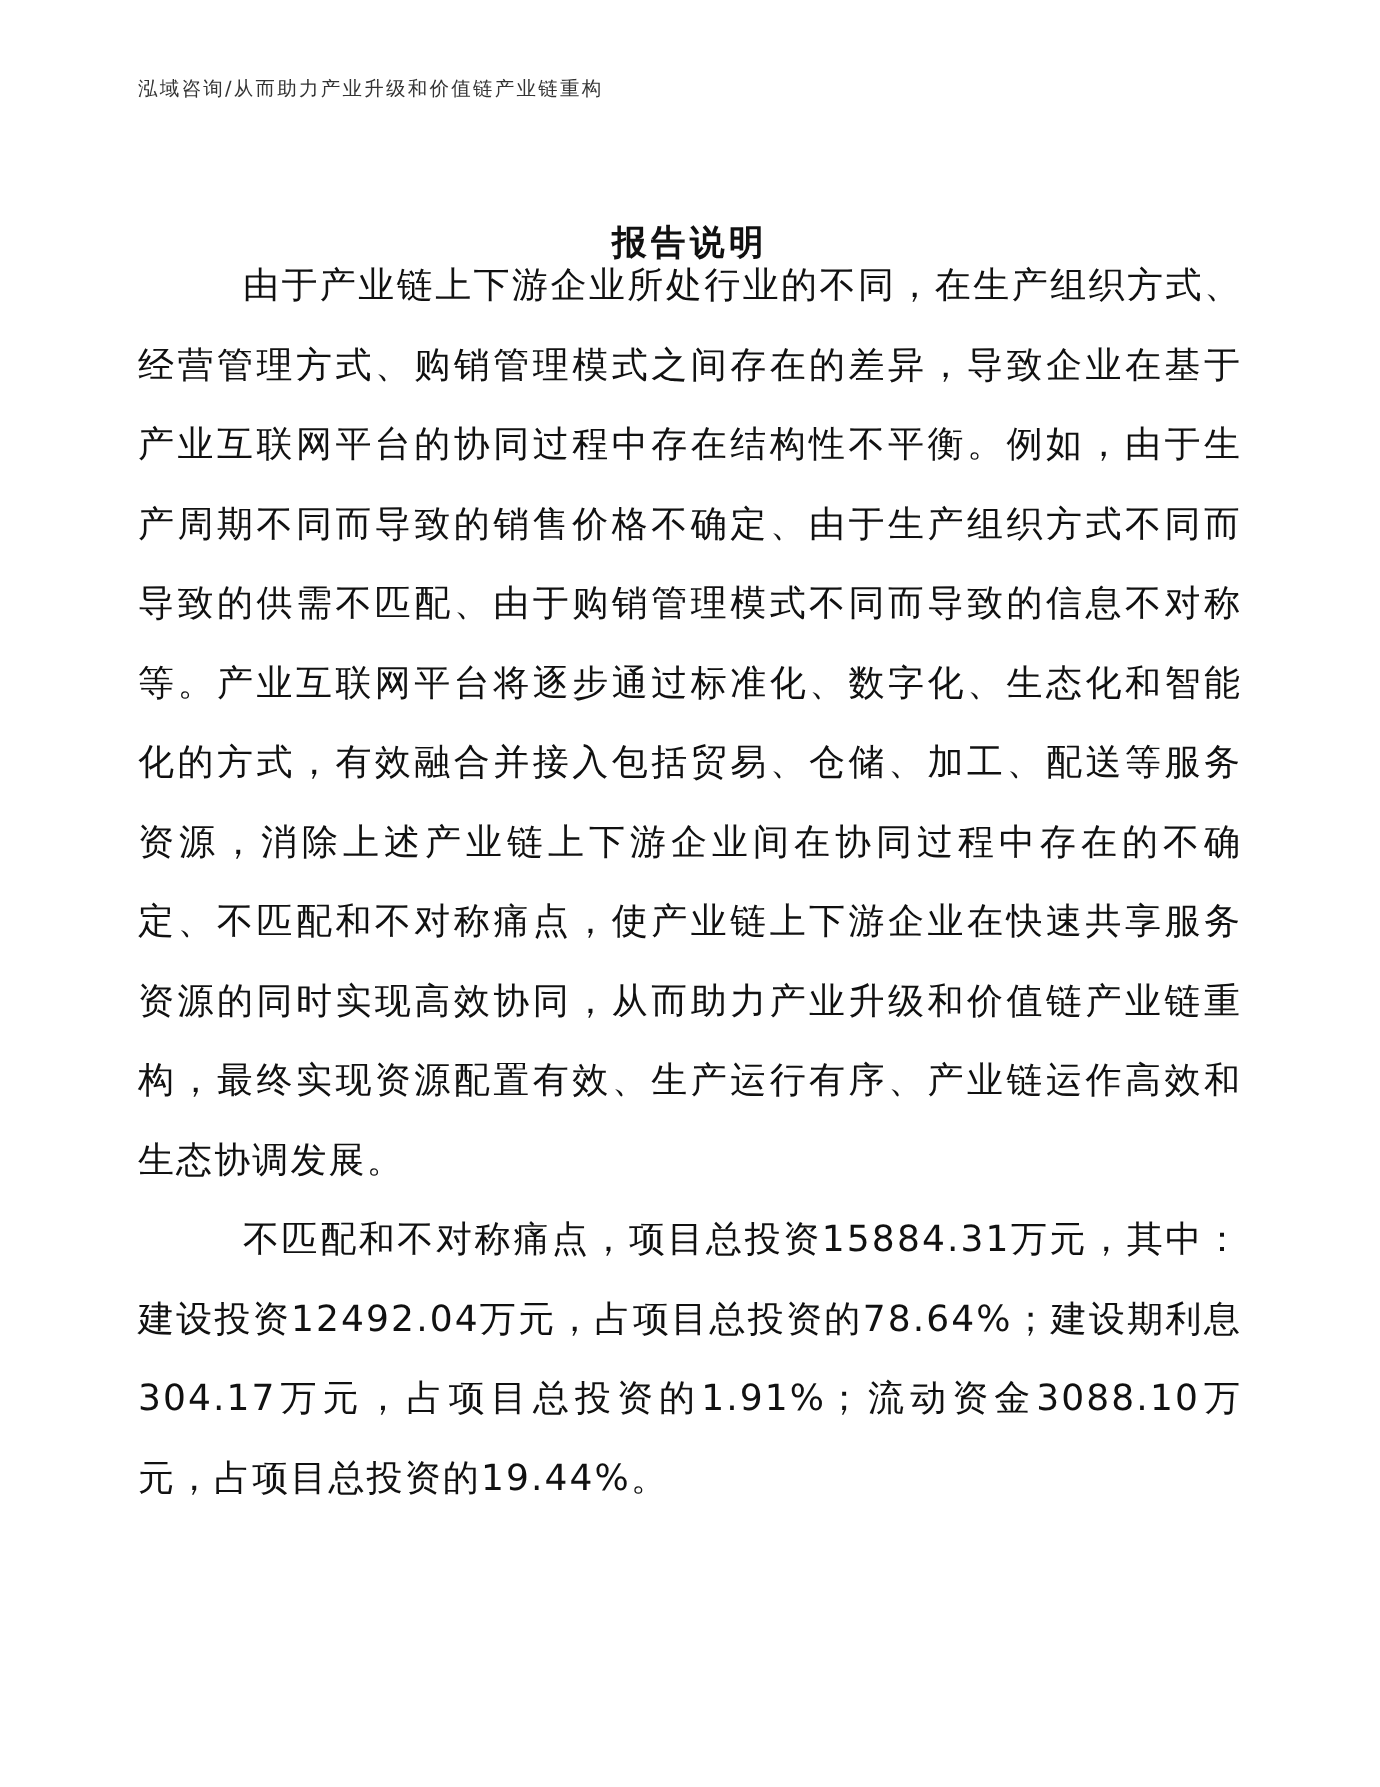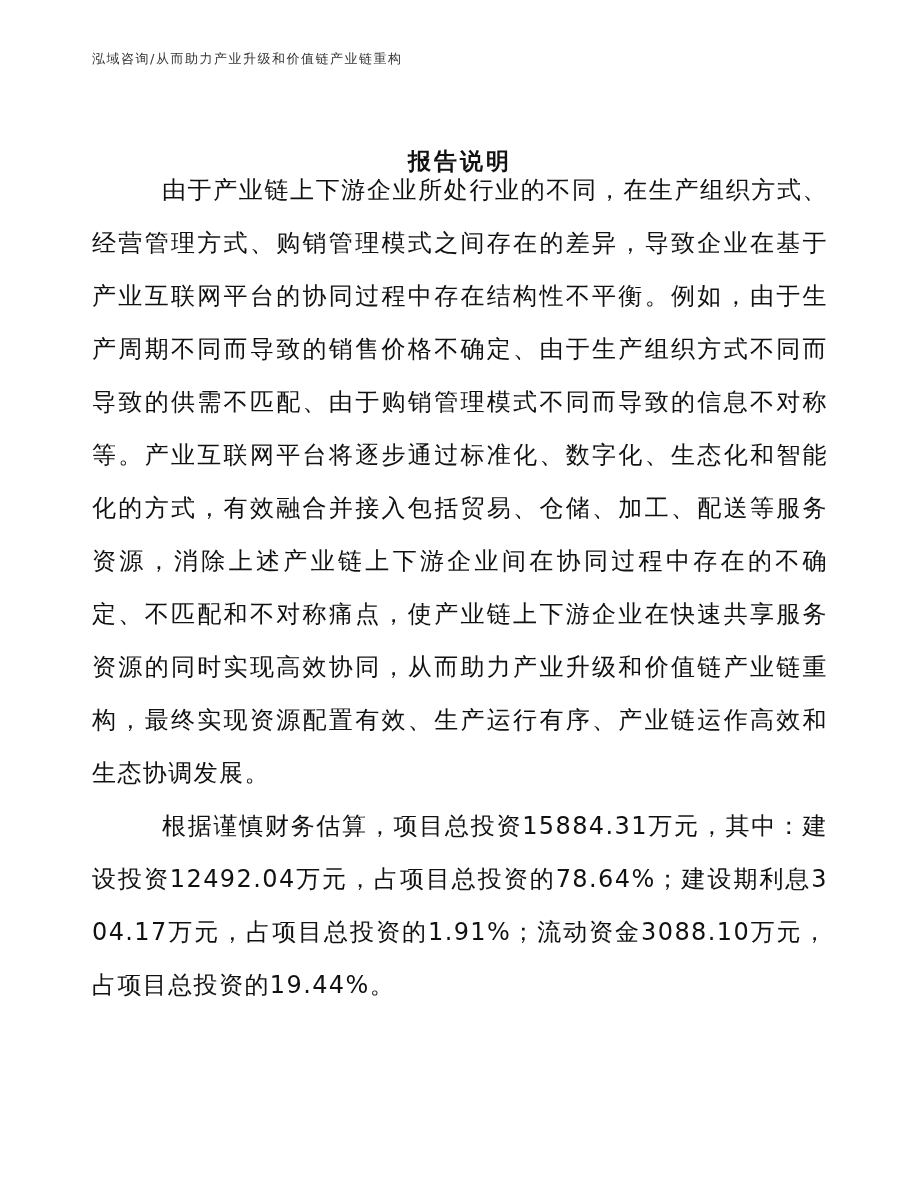--- a/index.html
+++ b/index.html
@@ -57,14 +57,14 @@
 </style>
 </head>
 <body>
 
 <div class="page-header">泓域咨询/从而助力产业升级和价值链产业链重构</div>
 
 <div class="title">报告说明</div>
 
 <div class="body-text">
   <p class="para">由于产业链上下游企业所处行业的不同，在生产组织方式、经营管理方式、购销管理模式之间存在的差异，导致企业在基于产业互联网平台的协同过程中存在结构性不平衡。例如，由于生产周期不同而导致的销售价格不确定、由于生产组织方式不同而导致的供需不匹配、由于购销管理模式不同而导致的信息不对称等。产业互联网平台将逐步通过标准化、数字化、生态化和智能化的方式，有效融合并接入包括贸易、仓储、加工、配送等服务资源，消除上述产业链上下游企业间在协同过程中存在的不确定、不匹配和不对称痛点，使产业链上下游企业在快速共享服务资源的同时实现高效协同，从而助力产业升级和价值链产业链重构，最终实现资源配置有效、生产运行有序、产业链运作高效和生态协调发展。</p>
-  <p class="para">根据谨慎财务估算，项目总投资15884.31万元，其中：建设投资12492.04万元，占项目总投资的78.64%；建设期利息304.17万元，占项目总投资的1.91%；流动资金3088.10万元，占项目总投资的19.44%。</p>
+  <p class="para">不匹配和不对称痛点，项目总投资15884.31万元，其中：建设投资12492.04万元，占项目总投资的78.64%；建设期利息304.17万元，占项目总投资的1.91%；流动资金3088.10万元，占项目总投资的19.44%。</p>
 </div>
 
 </body></html>

